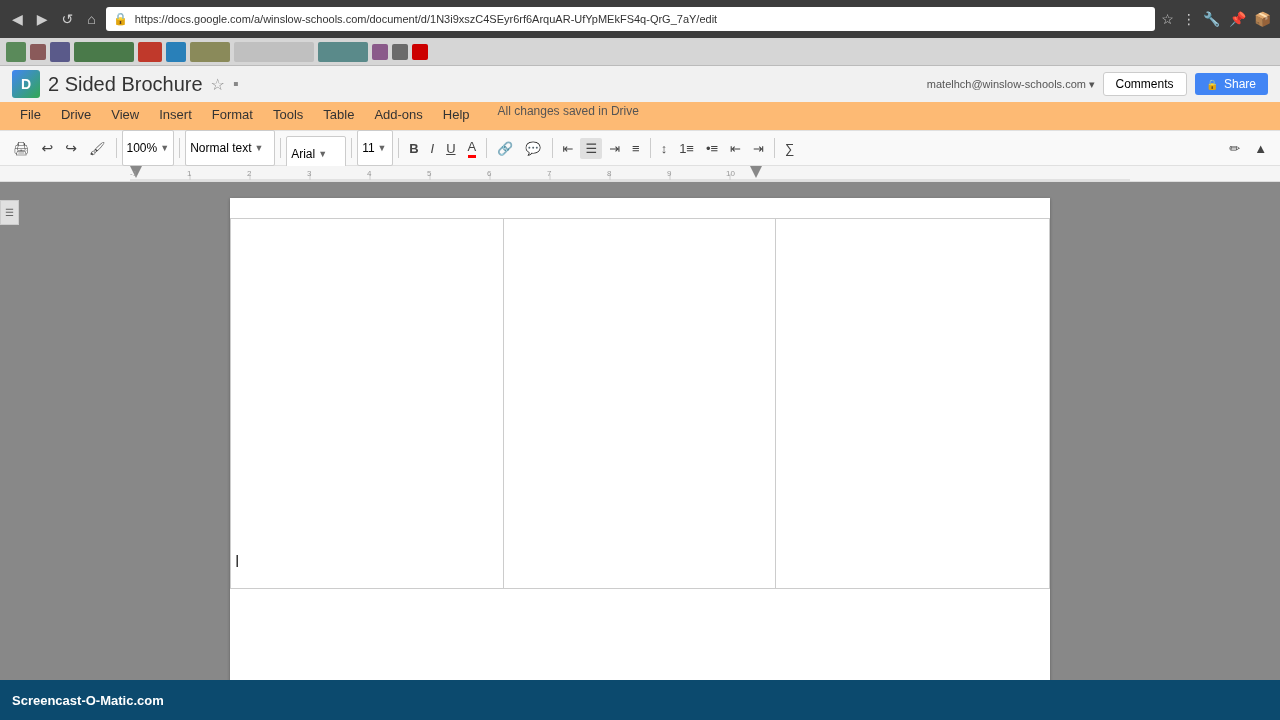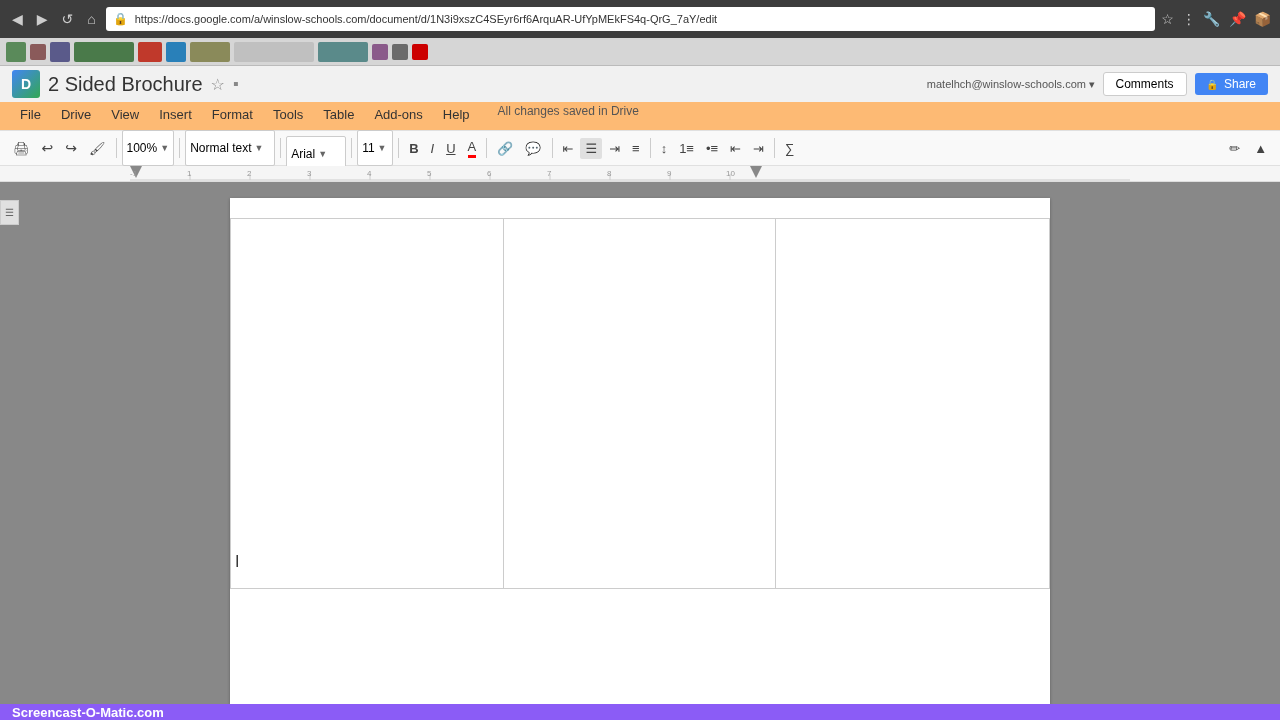--- a/index.html
+++ b/index.html
@@ -227,26 +227,26 @@
     .doc-table-col1 { width: 33.3%; }
     .doc-table-col2 { width: 33.3%; }
     .doc-table-col3 { width: 33.4%; }
 
     
     .bottom-bar {
       position: fixed;
       bottom: 0;
       left: 0;
       width: 100%;
-      background: #8b5cf6;
+      background: #0c4a6e;
       color: white;
       font-size: 13px;
       font-weight: bold;
       padding: 6px 12px;
-      height: 16px;
+      height: 40px;
       display: flex;
       align-items: center;
     }
 
     
     .toolbar-right {
       margin-left: auto;
       display: flex;
       gap: 4px;
       align-items: center;

